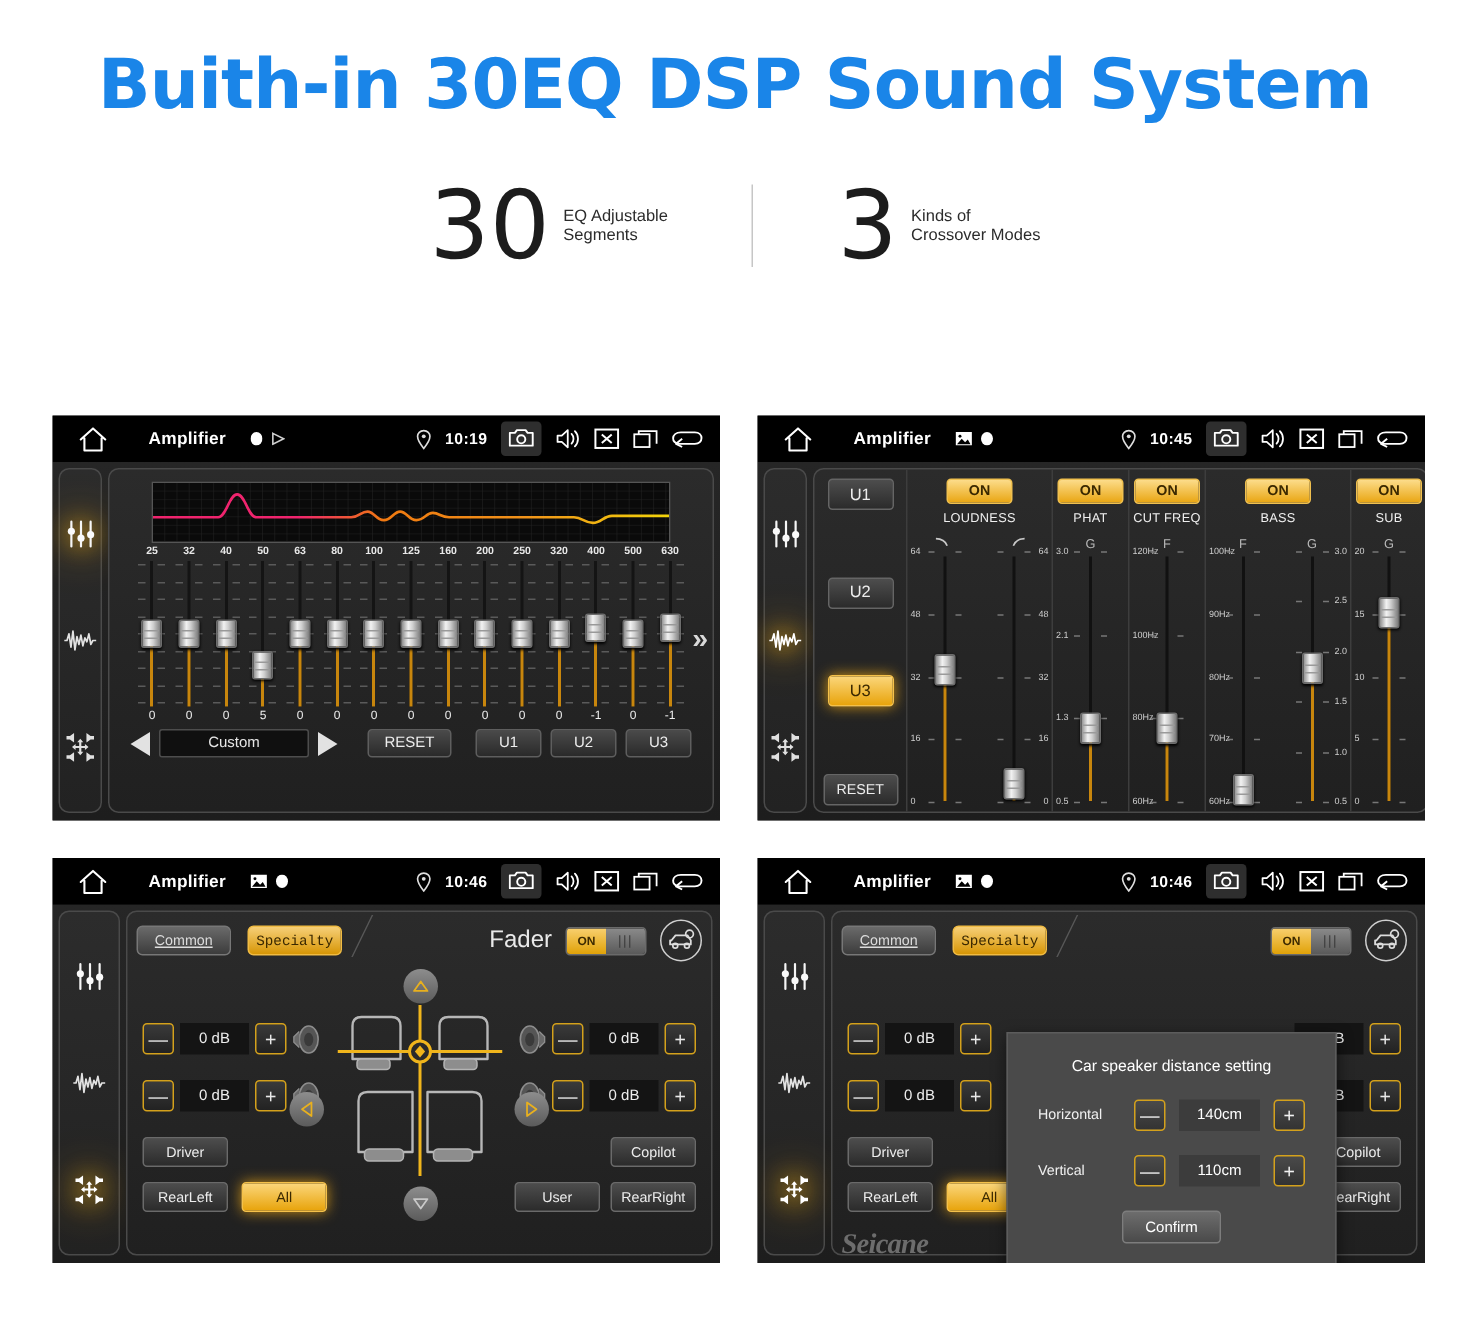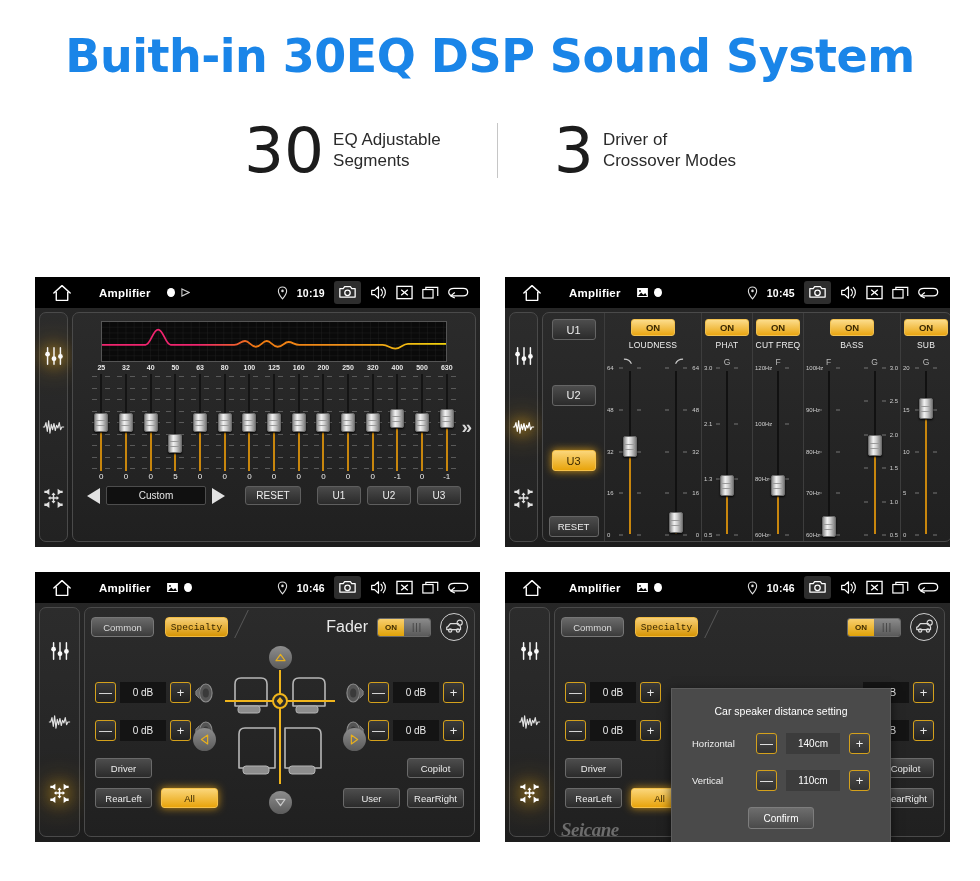--- a/index.html
+++ b/index.html
@@ -18,21 +18,21 @@
   }
   .stats {
     display:flex; justify-content:center; align-items:center;
     gap:0px; margin-top:42px;
   }
   .stat { display:flex; align-items:center; gap:9px; }
   .stat-num {
     font-size:63px; font-weight:400; color:#1c1c1c; line-height:0.95;
     font-family:"DejaVu Sans","Liberation Sans",sans-serif;
   }
-  .stat-text { font-size:17px; color:#2b2b2b; line-height:1.22; text-align:left; }
+  .stat-text { font-size:11px; color:#2b2b2b; line-height:1.22; text-align:left; }
   .stat-divider { width:1px; height:55px; background:#c6c6c6; margin:0 56px; }
 
   
   .grid {
     position:absolute; left:35px; top:277px;
     width:915px;
     display:grid;
     grid-template-columns: 445px 445px;
     grid-template-rows: 270px 270px;
     gap: 25px 25px;
@@ -172,21 +172,21 @@
   }
   .sl-knob::before,.sl-knob::after{content:"";position:absolute;left:1px;right:1px;height:1px;background:#9a9a9a;}
   .sl-knob::before{top:7px;} .sl-knob::after{top:12px;}
 
   
   .fd-top { display:flex; align-items:center; height:26px; position:relative; }
   .tab {
     width:63px;height:20px;border-radius:4px; font-size:9.5px;
     display:flex;align-items:center;justify-content:center; margin-right:11px;
   }
-  .tab.off { background:linear-gradient(180deg,#6a6a6a,#3c3c3c); color:#dcdcdc; border:1px solid #777;}
+  .tab.off { background:linear-gradient(180deg,#6a6a6a,#3c3c3c); color:#dcdcdc; border:1px solid #777;text-decoration:underline;}
   .tab.on  { background:linear-gradient(180deg,#f6cf77,#d79606); color:#3a2800; border:1px solid #f0bb43;font-family:Liberation Mono, monospace;}
   .fd-slash { position:absolute; left:150px; top:-4px; width:34px; height:28px;
               border-left:1px solid #585858; transform:skewX(-26deg); }
   .fader-lab { color:#e9e9e9; font-size:16px; margin-left:auto; }
   .toggle {
     width:54px;height:19px;border:1px solid #6a6a6a;border-radius:3px; display:flex;
     margin-left:9px; overflow:hidden;
   }
   .toggle .on { flex:1; background:linear-gradient(180deg,#f8cf6e,#e0a208); color:#3d2a00;
                 font-size:8px;font-weight:bold; display:flex;align-items:center;justify-content:center;}
@@ -258,21 +258,21 @@
       <div class="stat-num">30</div>
       <div class="stat-text">
         <div>EQ Adjustable</div>
         <div>Segments</div>
       </div>
     </div>
     <div class="stat-divider"></div>
     <div class="stat">
       <div class="stat-num">3</div>
       <div class="stat-text">
-        <div>Driver of</div>
+        <div>Kinds of</div>
         <div>Crossover Modes</div>
       </div>
     </div>
   </div>
 </div>
 
 <div class="grid">
 
   <div class="screen">
     <div class="statusbar">

